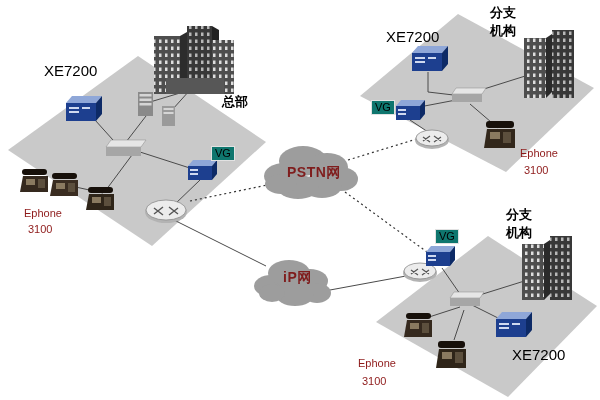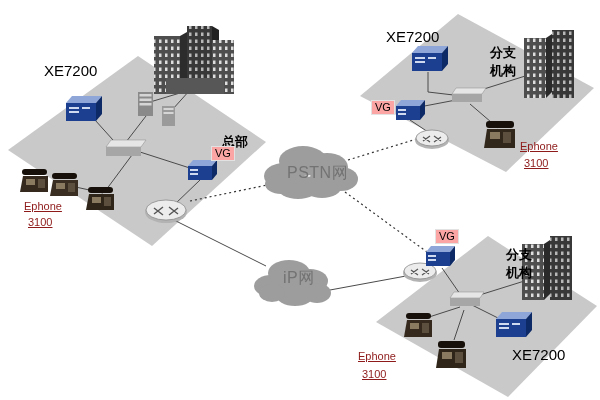--- a/index.html
+++ b/index.html
@@ -14,24 +14,24 @@
   }
   .canvas svg { position: absolute; left: 0; top: 0; }
   .lbl {
     position: absolute;
     font-size: 15px;
     color: #000;
     white-space: nowrap;
     line-height: 1.15;
     z-index: 5;
   }
-  .site { font-weight: bold; font-size: 13px; color: #000; margin-top: 40px; }
-  .vg { font-size: 11px; background: #fca5a5; padding: 0 3px; box-shadow: 0 0 0 1px #e2e2e2; }
-  .eph { color: #8e1a1a; text-decoration: underline; font-size: 11px; }
-  .cloudlbl { color: #737373; font-weight: normal; font-size: 16px; letter-spacing: .5px; }
+  .site { font-weight: bold; font-size: 13px; color: #000; }
+  .vg { font-size: 11px; background: #0f766e; padding: 0 3px; box-shadow: 0 0 0 1px #e2e2e2; }
+  .eph { color: #8e1a1a; font-size: 11px; margin-top: 7px; }
+  .cloudlbl { color: #7f1d1d; font-weight: bold; font-size: 14px; letter-spacing: .5px; }
 </style>
 </head>
 <body>
 
 <div class="canvas">
 
   <svg width="600" height="400" viewBox="0 0 600 400">
     <defs>
       <pattern id="win" width="6" height="7" patternUnits="userSpaceOnUse">
         <rect width="6" height="7" fill="#4e4e4e"></rect>

